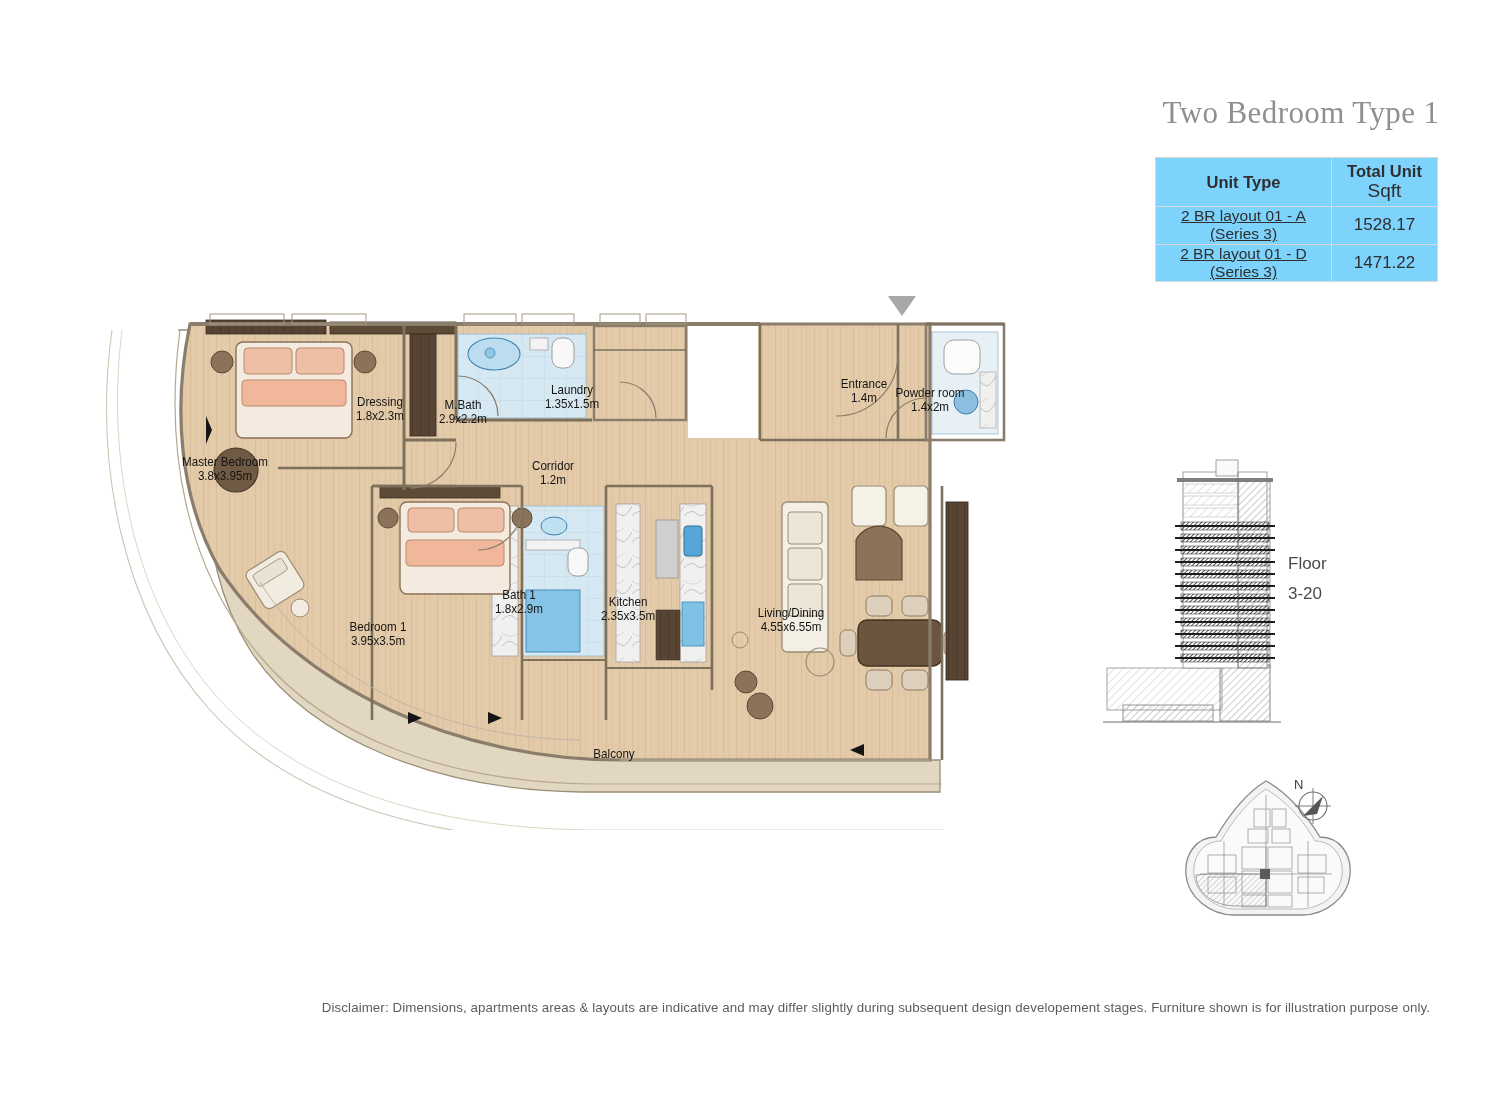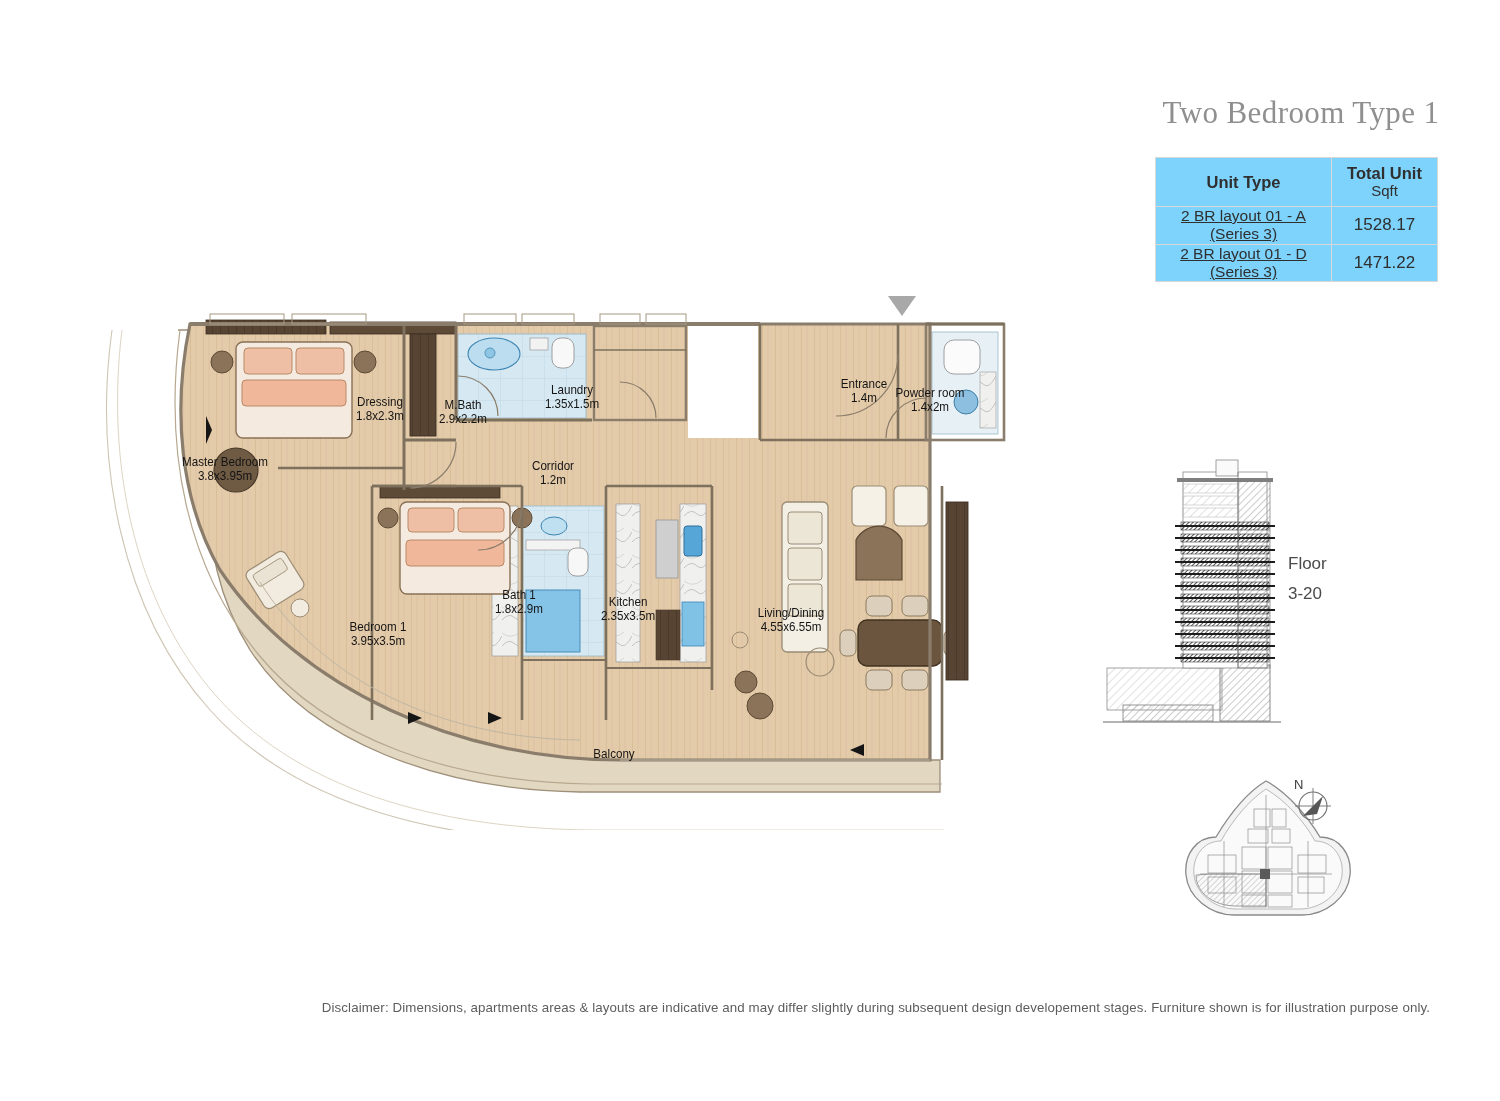--- a/index.html
+++ b/index.html
@@ -11,21 +11,21 @@
   #plan-title{font-family:"Liberation Serif", serif;font-weight:400;
       font-size:31px;color:#8f8f8f;letter-spacing:.4px;text-align:center;
       margin:0 0 26px 0;white-space:nowrap;}
 
   table#unit-table{border-collapse:collapse;width:283px;margin-left:4px;
       background:#7dd3fc;}
   table#unit-table td,table#unit-table th{border:1px solid #d8d8d8;
       text-align:center;color:#2f2f2f;padding:0;}
   .th-unit{font-size:16.5px;font-weight:bold;height:48px;width:175px;}
   .th-area{font-size:16.5px;font-weight:bold;height:48px;line-height:1.08;}
-  .th-area small{display:block;font-size:15px;font-weight:400;}
+  .th-area small{display:block;font-size:19px;font-weight:400;}
   .td-unit{font-size:15.5px;line-height:1.18;padding:8px 4px;}
   .td-unit span{display:block;text-decoration:underline;}
   .td-area{font-size:17px;}
 
   
   #building-block{position:absolute;left:1095px;top:450px;width:300px;height:290px;}
   #floor-label{position:absolute;left:1288px;top:549px;font-size:17px;
       color:#4a4a4a;line-height:1.75;}
   #floor-label span{display:block;}
 

